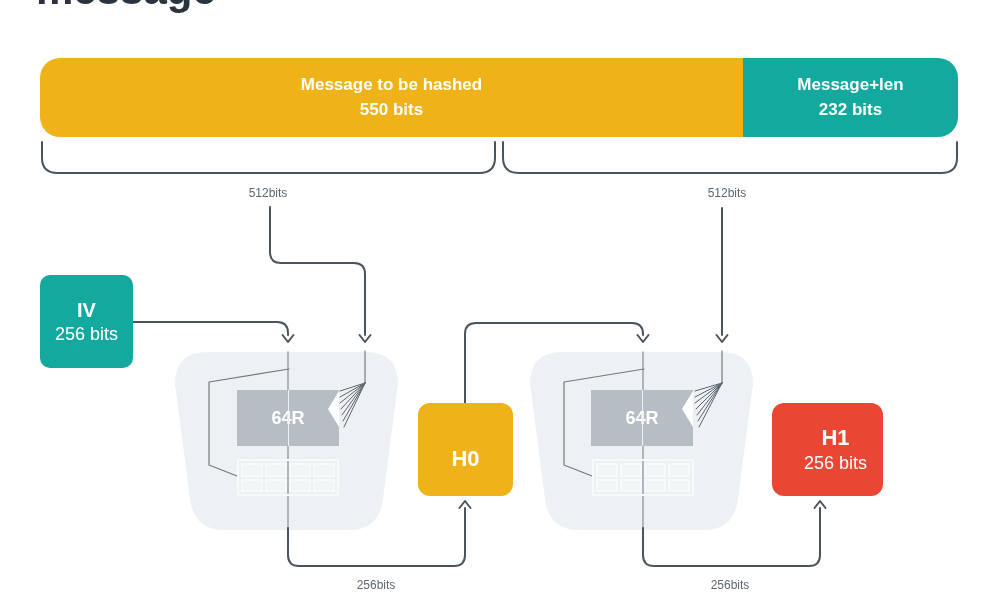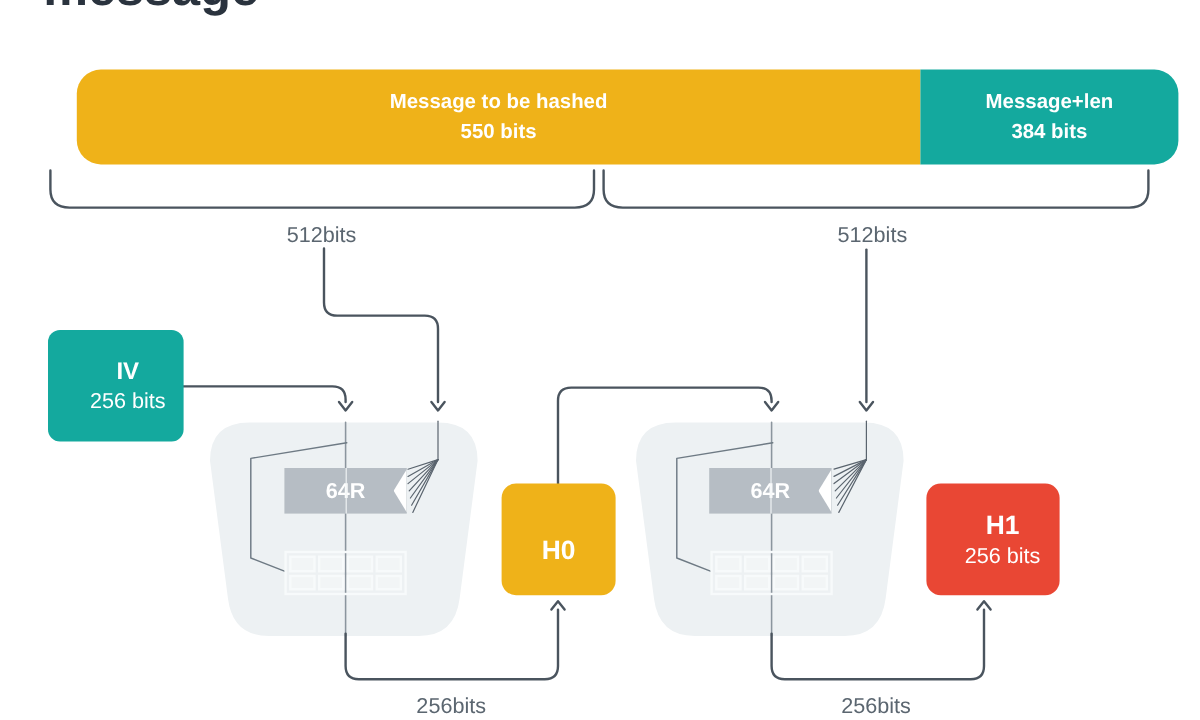--- a/index.html
+++ b/index.html
@@ -4,36 +4,36 @@
 <style>
   html,body{margin:0;padding:0;background:#fff;}
   .stage{position:relative;width:1000px;height:600px;overflow:hidden;background:#ffffff;
          font-family:"Liberation Sans","DejaVu Sans",sans-serif;}
   .abs{position:absolute;}
   svg.overlay{position:absolute;left:0;top:0;width:1000px;height:600px;}
 
   .page-title{left:36px;top:-31px;font-size:42px;font-weight:bold;color:#2a333e;line-height:1;}
 
   .bar-seg{top:58px;height:79px;display:flex;flex-direction:column;align-items:center;justify-content:center;
-           color:#fff;font-weight:bold;font-size:17px;line-height:1.45;text-align:center;margin-left:24px;}
+           color:#fff;font-weight:bold;font-size:17px;line-height:1.45;text-align:center;}
   .bar-msg{left:40px;width:703px;background:#efb219;border-radius:20px 0 0 20px;}
   .bar-pad{left:743px;width:215px;background:#14a99e;border-radius:0 20px 20px 0;}
 
-  .lbl{color:#5b6670;font-size:18px;white-space:nowrap;transform:translateX(-50%);}
+  .lbl{color:#5b6670;font-size:12px;white-space:nowrap;transform:translateX(-50%);}
 
   .chip{display:flex;flex-direction:column;align-items:center;justify-content:center;color:#fff;text-align:center;}
   .chip .l1{font-weight:bold;font-size:20px;line-height:1.3;}
   .chip .l2{font-size:18px;line-height:1.3;}
-  .iv{left:40px;top:275px;width:93px;height:93px;background:#14a99e;border-radius:10px;padding-left:20px;}
+  .iv{left:40px;top:275px;width:93px;height:93px;background:#14a99e;border-radius:10px;}
   .h0{left:418px;top:403px;width:95px;height:93px;background:#efb219;border-radius:12px;}
   .h0 .l1{font-size:22px;margin-top:20px;}
   .h1{left:772px;top:403px;width:95px;height:93px;background:#e94734;border-radius:12px;padding-left:16px;}
   .h1 .l1{font-size:22px;}
 
-  .roundbox{top:390px;width:102px;height:38px;background:#b6bdc4;color:#fff;font-weight:bold;font-size:18px;
+  .roundbox{top:390px;width:102px;height:56px;background:#b6bdc4;color:#fff;font-weight:bold;font-size:18px;
             display:flex;align-items:center;justify-content:center;}
   .rb1{left:237px;} .rb2{left:591px;}
   .roundbox .notch{position:absolute;right:0;top:1px;width:11px;height:36px;background:#fff;
                    clip-path:polygon(100% 0,0 50%,100% 100%);}
   .roundbox .midline{position:absolute;left:calc(50% - .5px);top:0;bottom:0;width:1px;background:rgba(240,244,246,.95);}
 
   .grid{top:459px;width:102px;height:37px;border:2px solid #f7fafb;display:grid;
         grid-template-columns:repeat(4,1fr);grid-template-rows:repeat(2,1fr);gap:2px;padding:2px;box-sizing:border-box;}
   .g1{left:237px;} .g2{left:592px;}
   .grid .cell{border:2px solid #f7fafb;background:rgba(255,255,255,.3);}
@@ -96,21 +96,21 @@
   </svg>
 
   <div class="abs page-title">message</div>
 
   <div class="abs bar-seg bar-msg">
     <span>Message to be hashed</span>
     <span>550 bits</span>
   </div>
   <div class="abs bar-seg bar-pad">
     <span>Message+len</span>
-    <span>384 bits</span>
+    <span>232 bits</span>
   </div>
 
   <div class="abs lbl" style="left:268px;top:186px;">512bits</div>
   <div class="abs lbl" style="left:727px;top:186px;">512bits</div>
 
   <div class="abs chip iv">
     <span class="l1">IV</span>
     <span class="l2">256 bits</span>
   </div>
 

